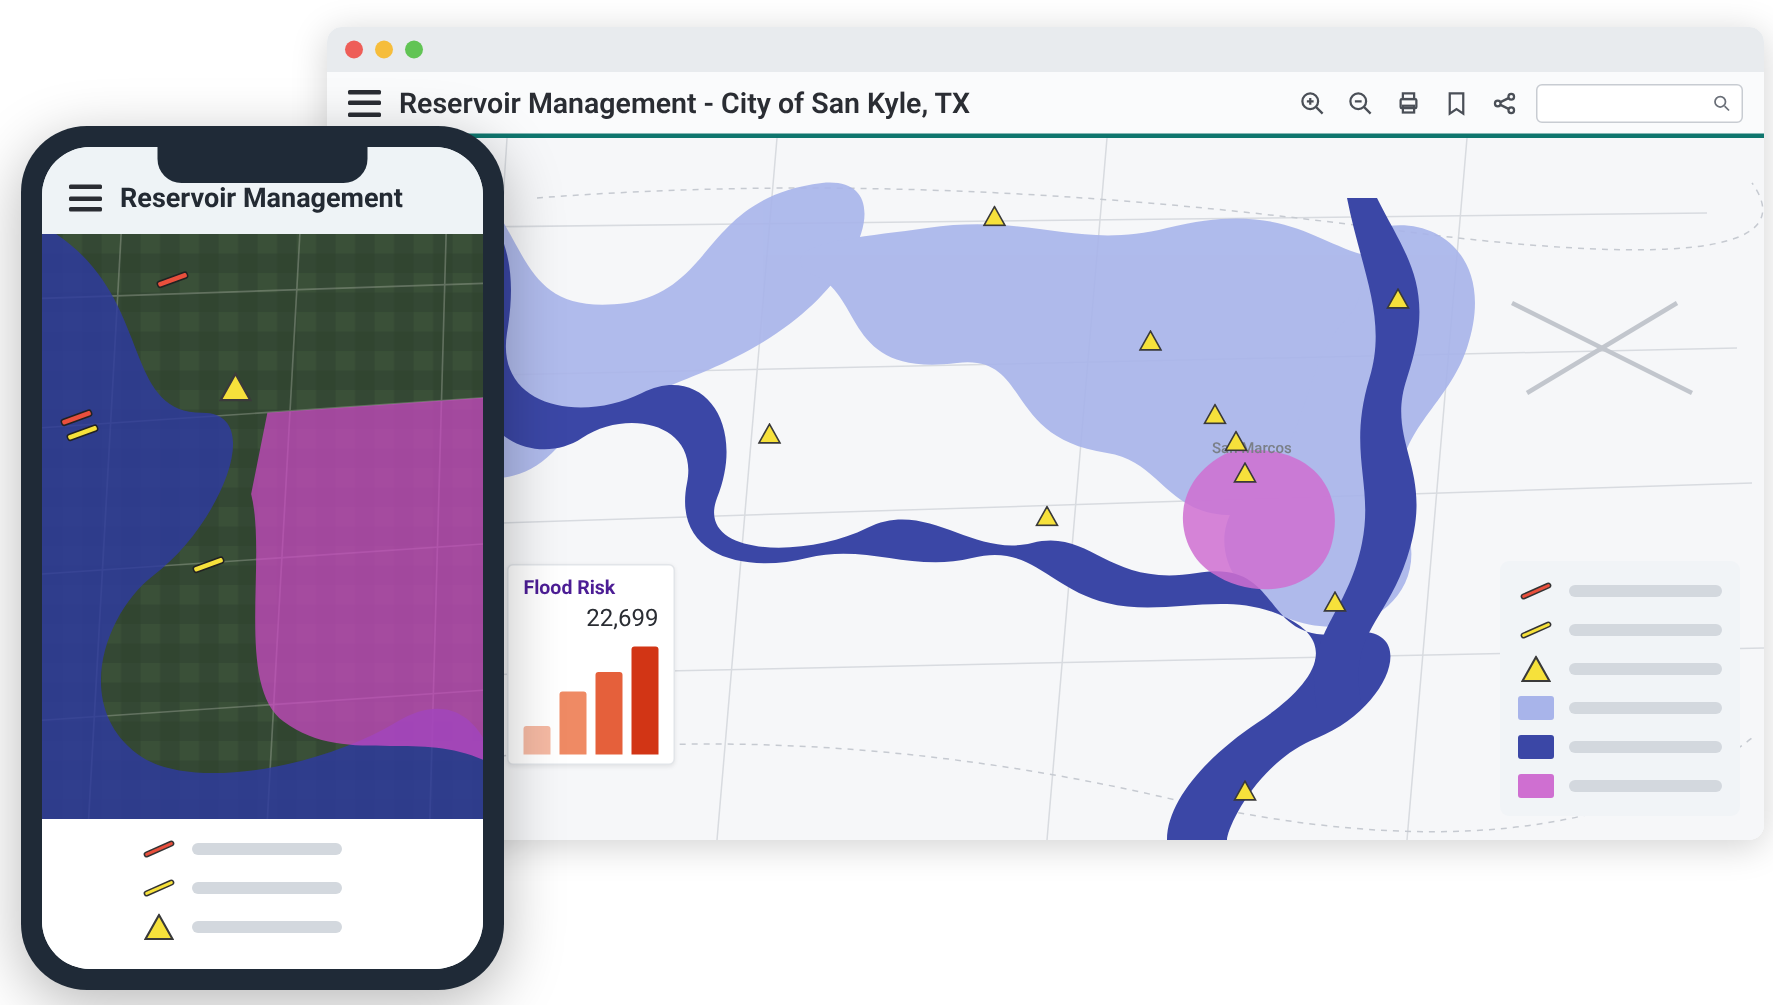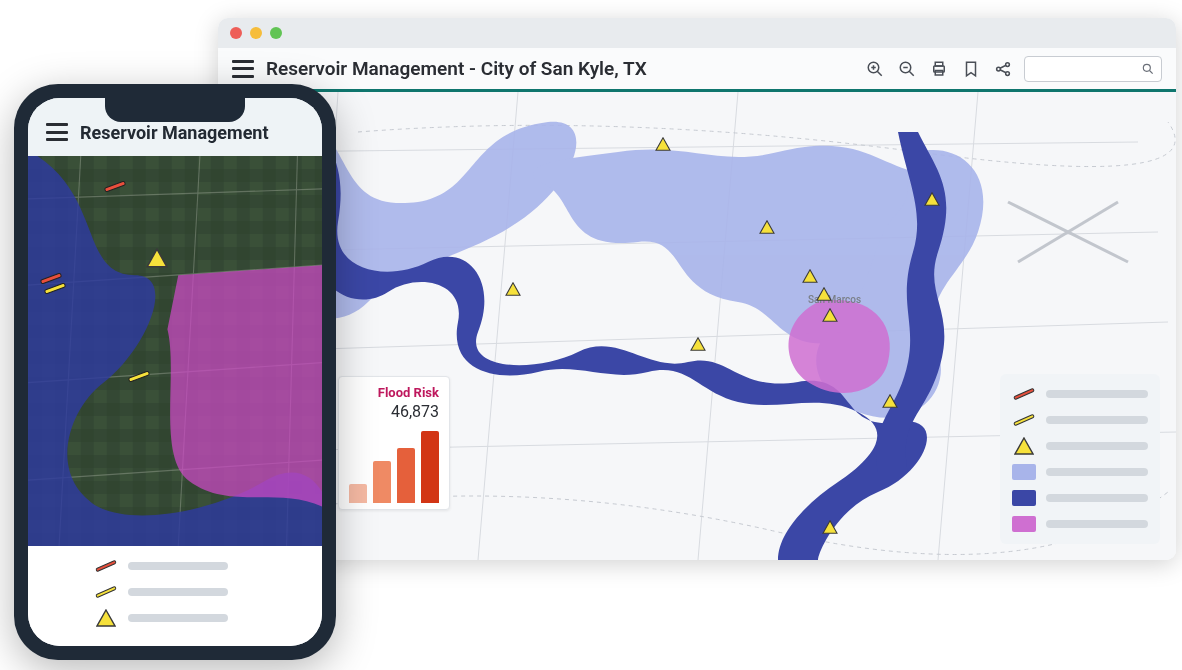--- a/index.html
+++ b/index.html
@@ -101,21 +101,21 @@
   .widget {
     position: absolute;
     left: 120px; top: 284px;
     width: 112px;
     background: #fff;
     border: 1px solid #e2e5e9;
     border-radius: 4px;
     padding: 8px 10px 6px;
     box-shadow: 0 1px 3px rgba(0,0,0,.08);
   }
-  .widget-title { font-size: 13px; font-weight: 700; color:#be185d; text-align:right;}
+  .widget-title { font-size: 13px; font-weight: 700; color:#4c1d95; text-align:left;}
   .widget-value { font-size: 16px; font-weight: 400; color:#2a2d33; text-align: right; margin-top: 2px;}
   .widget-bars { display: flex; align-items: flex-end; gap: 6px; height: 76px; margin-top: 6px; justify-content:flex-end;}
   .widget-bars div { width: 20px; border-radius: 2px 2px 0 0; }
 
   
   .phone {
     position: absolute;
     top: 84px; left: 14px;
     width: 322px; height: 576px;
     background: #1f2a37;
@@ -301,21 +301,21 @@
         </svg>
       </div>
     <div class="tri-marker" style="left:604px; top:428px;">
         <svg viewBox="0 0 20 18">
           <polygon points="10,1 19,17 1,17" fill="#f6e13b" stroke="#3a3a3a" stroke-width="1.4"></polygon>
         </svg>
       </div>
 
     <div class="widget">
       <div class="widget-title">Flood Risk</div>
-      <div class="widget-value">46,873</div>
+      <div class="widget-value">22,699</div>
       <div class="widget-bars">
         <div style="height:25%; background:#f5b9a3;"></div>
         <div style="height:55%; background:#ef8a64;"></div>
         <div style="height:72%; background:#e5603b;"></div>
         <div style="height:95%; background:#d23515;"></div>
       </div>
     </div>
 
     <div class="legend">
       <div class="legend-row">

